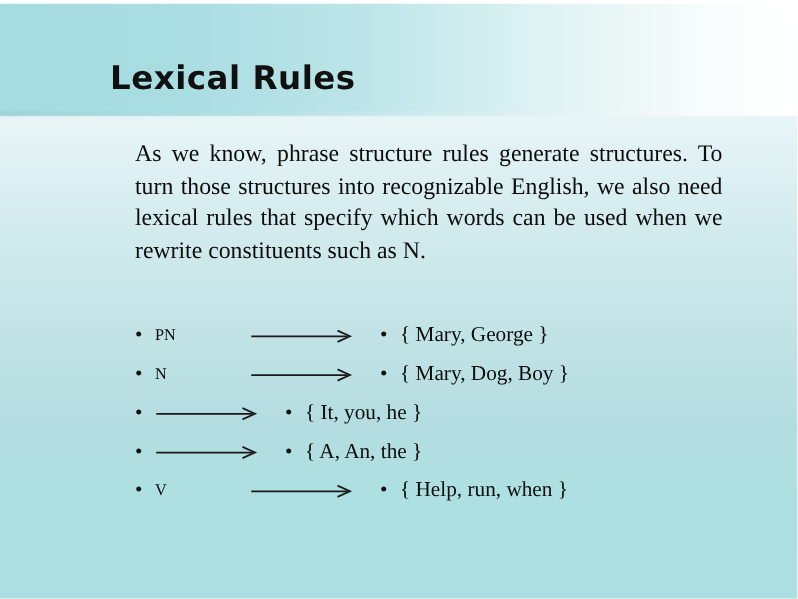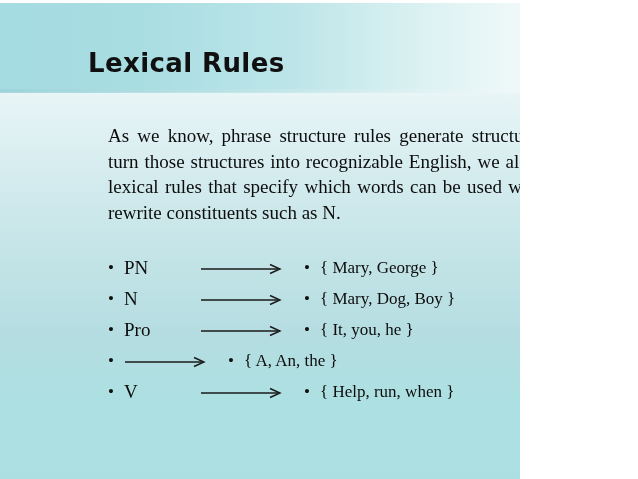--- a/index.html
+++ b/index.html
@@ -2,21 +2,21 @@
 <html><head>
 <meta charset="utf-8">
 <style>
   html, body {
     margin: 0;
     padding: 0;
     background: #ffffff;
   }
   .slide {
     position: relative;
-    width: 520px;
+    width: 638px;
     height: 479px;
     overflow: hidden;
     background: linear-gradient(to bottom,
         #ffffff 0px,
         #ffffff 8px,
         #f4fbfb 45px,
         #e2f2f4 120px,
         #cfe9ec 200px,
         #bfe2e5 280px,
         #b4dde1 340px,
@@ -64,21 +64,21 @@
     font-size: 26px;
     letter-spacing: 0.4px;
     color: #101010;
     white-space: nowrap;
   }
 
   
   .intro {
     position: absolute;
     left: 108px;
-    top: 104px;
+    top: 92px;
     width: 470px;
     font-size: 19px;
     line-height: 25.5px;
     color: #0d0d0d;
     text-align: justify;
     text-justify: inter-word;
   }
 
   
   .rules {
@@ -95,21 +95,21 @@
   }
   .bullet {
     width: 16px;
     font-size: 17px;
     line-height: 1;
     color: #101010;
     text-align: left;
   }
   .rule-symbol {
     width: 76px;
-    font-size: 19px;
+    font-size: 13px;
     color: #0d0d0d;
     white-space: nowrap;
   }
   .arrow-cell {
     width: 104px;
     display: flex;
     align-items: center;
     justify-content: flex-start;
     padding-top: 2px;
   }
@@ -179,21 +179,20 @@
           <line x1="1" y1="6" x2="78" y2="6" stroke="#1a1a1a" stroke-width="1.4"></line>
           <polyline points="70,1.5 80,6 70,10.5" fill="none" stroke="#1a1a1a" stroke-width="1.4"></polyline>
         </svg>
       </span>
       <span class="bullet">•</span>
       <span class="rule-set">{ Mary, Dog, Boy }</span>
     </div>
 
     <div class="rule-row">
       <span class="bullet">•</span>
-      <span class="rule-symbol">Pro</span>
       <span class="arrow-cell">
         <svg width="86" height="12" viewBox="0 0 86 12" aria-hidden="true">
           <line x1="1" y1="6" x2="78" y2="6" stroke="#1a1a1a" stroke-width="1.4"></line>
           <polyline points="70,1.5 80,6 70,10.5" fill="none" stroke="#1a1a1a" stroke-width="1.4"></polyline>
         </svg>
       </span>
       <span class="bullet">•</span>
       <span class="rule-set">{ It, you, he }</span>
     </div>
 

